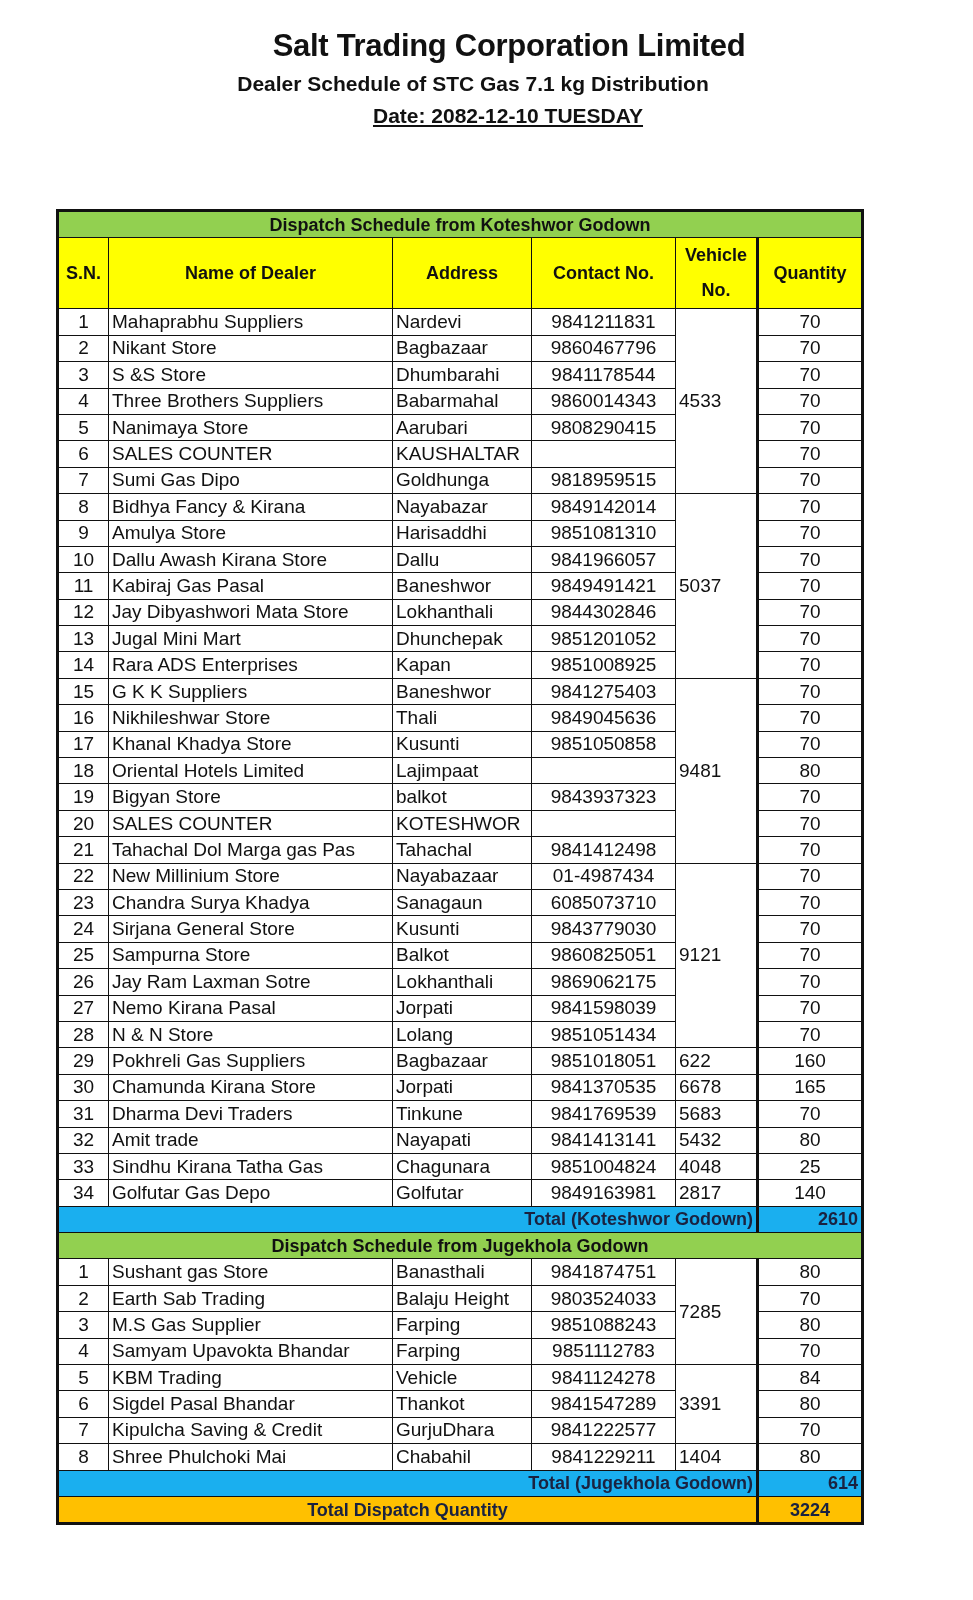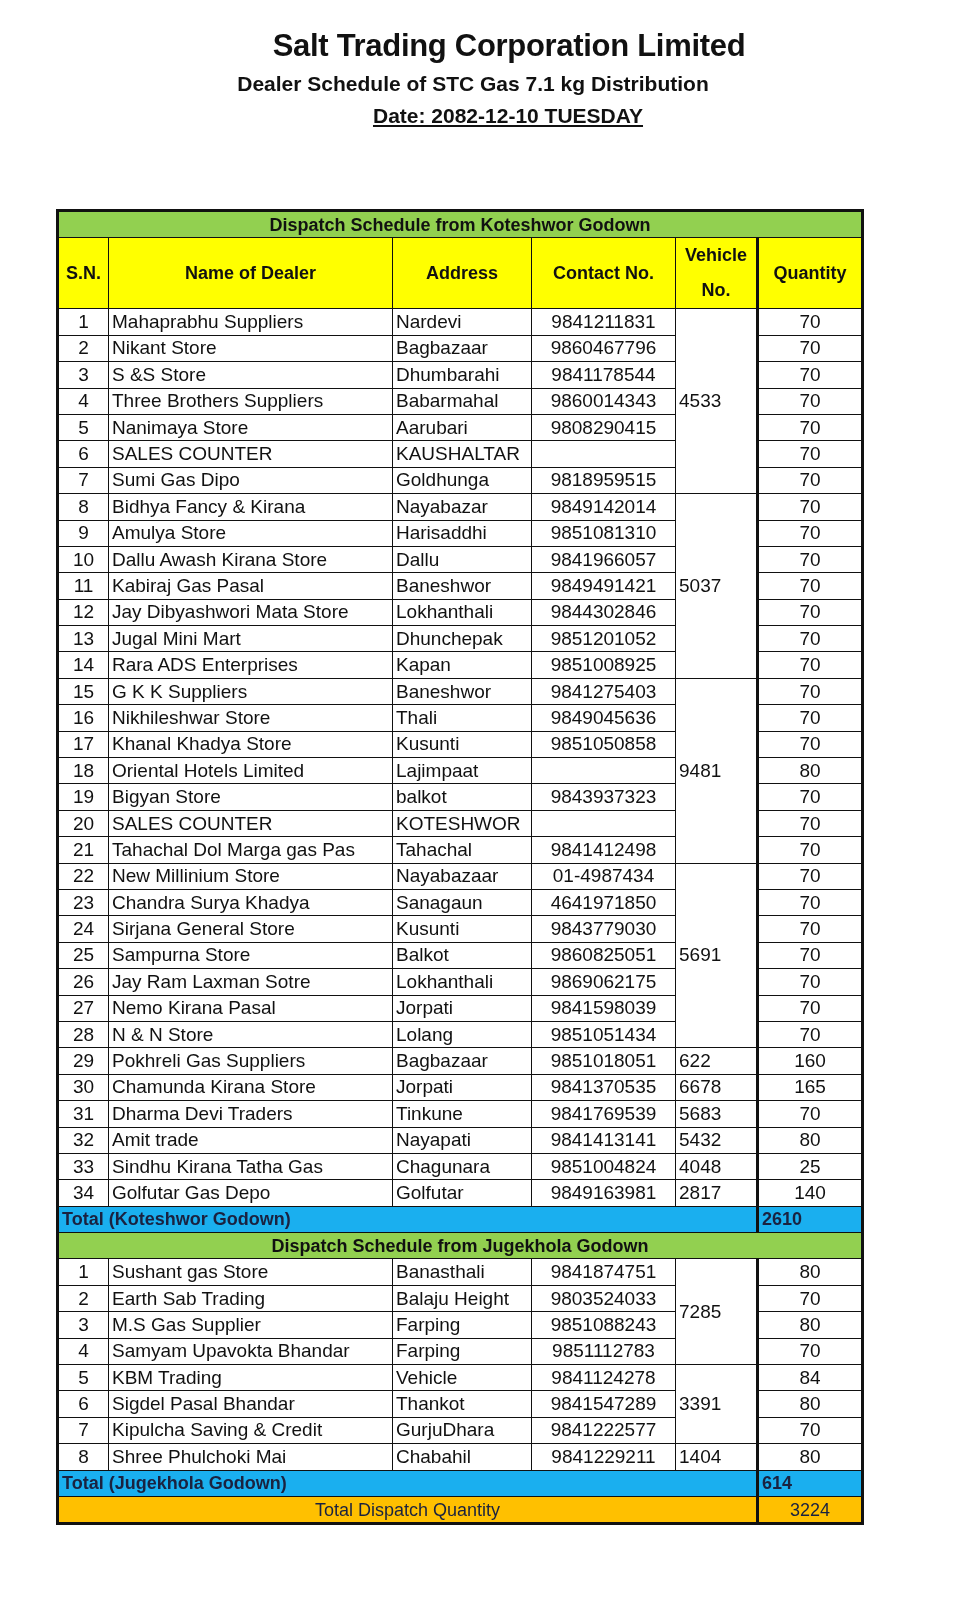--- a/index.html
+++ b/index.html
@@ -12,23 +12,23 @@
   table.sched { position:absolute; left:56px; top:161px; width:805px;
          border-collapse:collapse; table-layout:fixed; font-size:19px;margin-top:48px; }
   table.sched td, table.sched th { border:1.5px solid #111; padding:0 3px; height:25.4px;
          line-height:24px; white-space:nowrap; overflow:hidden; }
   table.sched { border:3px solid #111; }
   .sec-head td { background:#92d050; font-weight:bold; text-align:center; font-size:18px;
          border-top:3px solid #111; border-bottom:3px solid #111; height:25px; }
   .col-head th { background:#ffff00; font-weight:bold; font-size:18px; height:52px; line-height:26px; }
   .c { text-align:center; }
   .l { text-align:left; }
-  .total td { background:#1aafef; font-weight:bold; text-align:left; font-size:18px;
+  .total td { background:#1aafef; font-weight:bold; text-align:right; font-size:18px;
          border-top:3px solid #111; border-bottom:3px solid #111; color:#1a2240; }
-  .grand td { background:#ffc000; font-weight:normal; text-align:center; font-size:18px;
+  .grand td { background:#ffc000; font-weight:bold; text-align:center; font-size:18px;
          border-top:3px solid #111; border-bottom:3px solid #111; color:#1a2240; }
   .grp-top td { border-top:3px solid #111; }
   .veh { text-align:left; vertical-align:middle; }
   .qty { border-left:3px solid #111 !important; }
 </style>
 </head>
 <body>
 
 <div class="title t1">Salt Trading Corporation Limited</div>
 <div class="title t2">Dealer Schedule of STC Gas 7.1 kg Distribution</div>
@@ -203,28 +203,28 @@
         <td class="l">Tahachal Dol Marga gas Pas</td>
         <td class="l">Tahachal</td>
         <td class="c">9841412498</td>
         <td class="c qty">70</td>
       </tr>
       <tr class="grp-top">
         <td class="c">22</td>
         <td class="l">New Millinium Store</td>
         <td class="l">Nayabazaar</td>
         <td class="c">01-4987434</td>
-        <td class="veh" rowspan="7">5691</td>
+        <td class="veh" rowspan="7">9121</td>
         <td class="c qty">70</td>
       </tr>
       <tr>
         <td class="c">23</td>
         <td class="l">Chandra Surya Khadya</td>
         <td class="l">Sanagaun</td>
-        <td class="c">4641971850</td>
+        <td class="c">6085073710</td>
         <td class="c qty">70</td>
       </tr>
       <tr>
         <td class="c">24</td>
         <td class="l">Sirjana General Store</td>
         <td class="l">Kusunti</td>
         <td class="c">9843779030</td>
         <td class="c qty">70</td>
       </tr>
       <tr>

